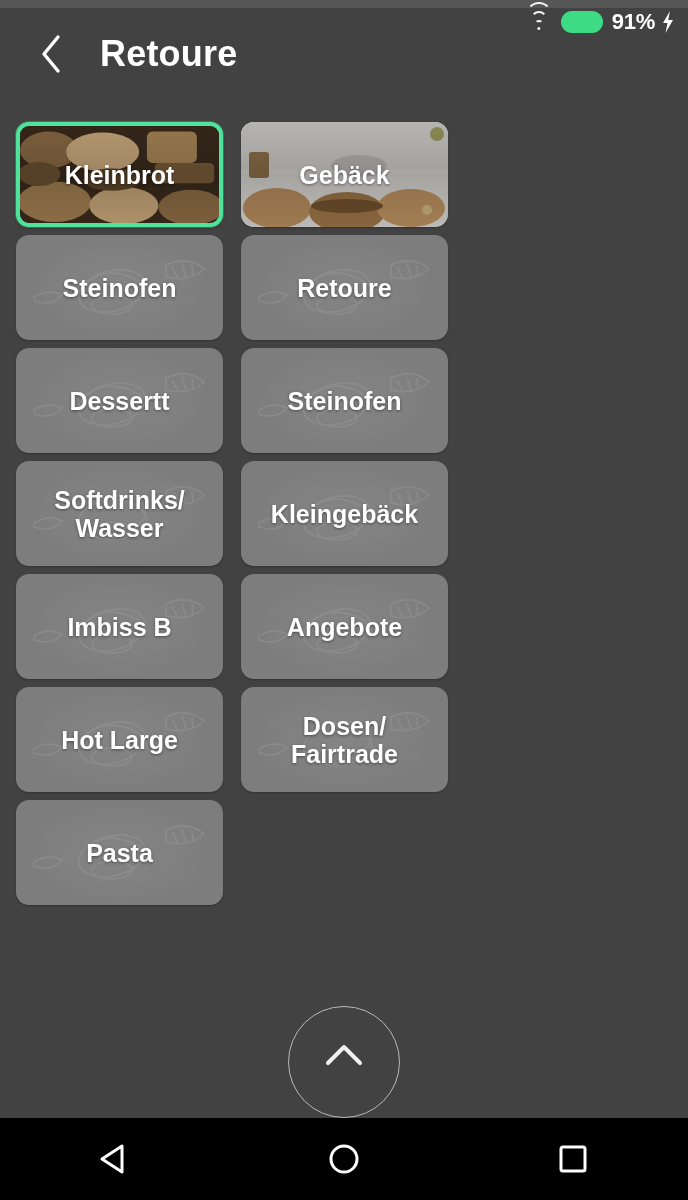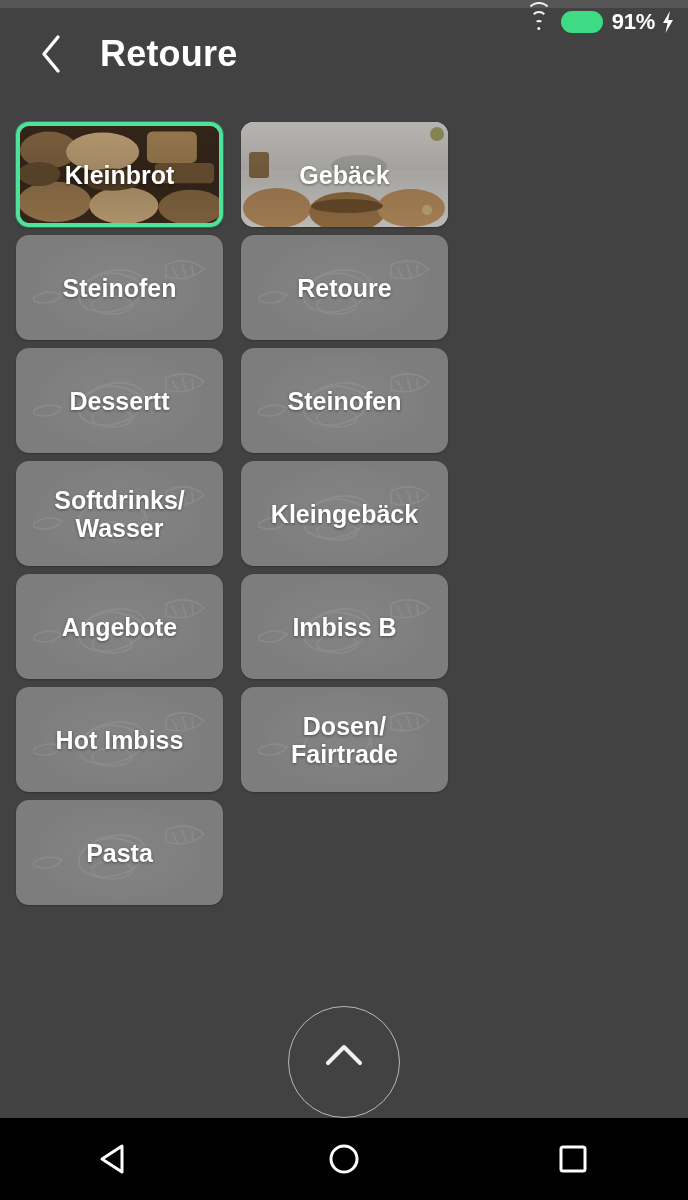--- a/index.html
+++ b/index.html
@@ -342,53 +342,53 @@
           <g fill="none" stroke="#9c9c9c" stroke-width="1.6">
             <ellipse cx="96" cy="56" rx="34" ry="20" transform="rotate(-14 96 56)"></ellipse>
             <path d="M70 48 q18 -16 44 -6 q20 8 16 20"></path>
             <path d="M150 30 q22 -10 38 4 q-16 14 -38 8 z"></path>
             <path d="M156 32 l6 12 M166 29 l4 13 M176 30 l1 12"></path>
             <path d="M18 62 q14 -9 28 -2 q-10 12 -28 6 z"></path>
             <ellipse cx="96" cy="70" rx="20" ry="9"></ellipse>
           </g>
         </svg>
       </span>
+      <span class="tile-label">Imbiss B</span>
+    </div>
+
+    <div class="tile plain">
+      <span class="wm">
+        <svg viewBox="0 0 207 105">
+          <g fill="none" stroke="#9c9c9c" stroke-width="1.6">
+            <ellipse cx="96" cy="56" rx="34" ry="20" transform="rotate(-14 96 56)"></ellipse>
+            <path d="M70 48 q18 -16 44 -6 q20 8 16 20"></path>
+            <path d="M150 30 q22 -10 38 4 q-16 14 -38 8 z"></path>
+            <path d="M156 32 l6 12 M166 29 l4 13 M176 30 l1 12"></path>
+            <path d="M18 62 q14 -9 28 -2 q-10 12 -28 6 z"></path>
+            <ellipse cx="96" cy="70" rx="20" ry="9"></ellipse>
+          </g>
+        </svg>
+      </span>
       <span class="tile-label">Angebote</span>
     </div>
 
     <div class="tile plain">
       <span class="wm">
         <svg viewBox="0 0 207 105">
           <g fill="none" stroke="#9c9c9c" stroke-width="1.6">
             <ellipse cx="96" cy="56" rx="34" ry="20" transform="rotate(-14 96 56)"></ellipse>
             <path d="M70 48 q18 -16 44 -6 q20 8 16 20"></path>
             <path d="M150 30 q22 -10 38 4 q-16 14 -38 8 z"></path>
             <path d="M156 32 l6 12 M166 29 l4 13 M176 30 l1 12"></path>
             <path d="M18 62 q14 -9 28 -2 q-10 12 -28 6 z"></path>
             <ellipse cx="96" cy="70" rx="20" ry="9"></ellipse>
           </g>
         </svg>
       </span>
-      <span class="tile-label">Imbiss B</span>
-    </div>
-
-    <div class="tile plain">
-      <span class="wm">
-        <svg viewBox="0 0 207 105">
-          <g fill="none" stroke="#9c9c9c" stroke-width="1.6">
-            <ellipse cx="96" cy="56" rx="34" ry="20" transform="rotate(-14 96 56)"></ellipse>
-            <path d="M70 48 q18 -16 44 -6 q20 8 16 20"></path>
-            <path d="M150 30 q22 -10 38 4 q-16 14 -38 8 z"></path>
-            <path d="M156 32 l6 12 M166 29 l4 13 M176 30 l1 12"></path>
-            <path d="M18 62 q14 -9 28 -2 q-10 12 -28 6 z"></path>
-            <ellipse cx="96" cy="70" rx="20" ry="9"></ellipse>
-          </g>
-        </svg>
-      </span>
-      <span class="tile-label">Hot Imbiss</span>
+      <span class="tile-label">Hot Large</span>
     </div>
 
     <div class="tile plain">
       <span class="wm">
         <svg viewBox="0 0 207 105">
           <g fill="none" stroke="#9c9c9c" stroke-width="1.6">
             <ellipse cx="96" cy="56" rx="34" ry="20" transform="rotate(-14 96 56)"></ellipse>
             <path d="M70 48 q18 -16 44 -6 q20 8 16 20"></path>
             <path d="M150 30 q22 -10 38 4 q-16 14 -38 8 z"></path>
             <path d="M156 32 l6 12 M166 29 l4 13 M176 30 l1 12"></path>

